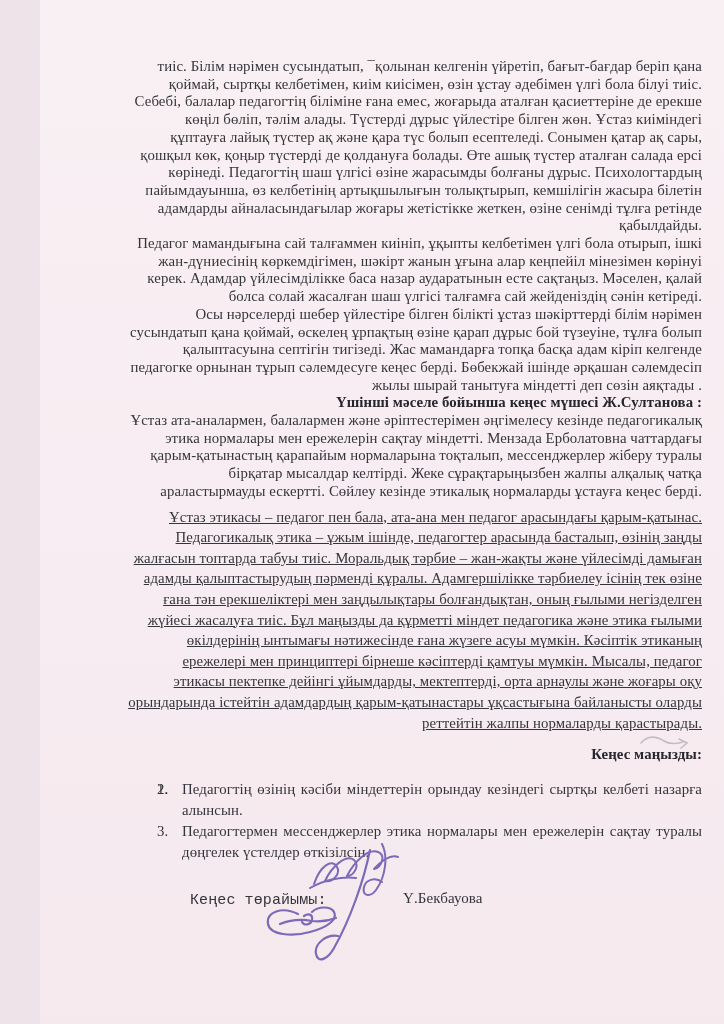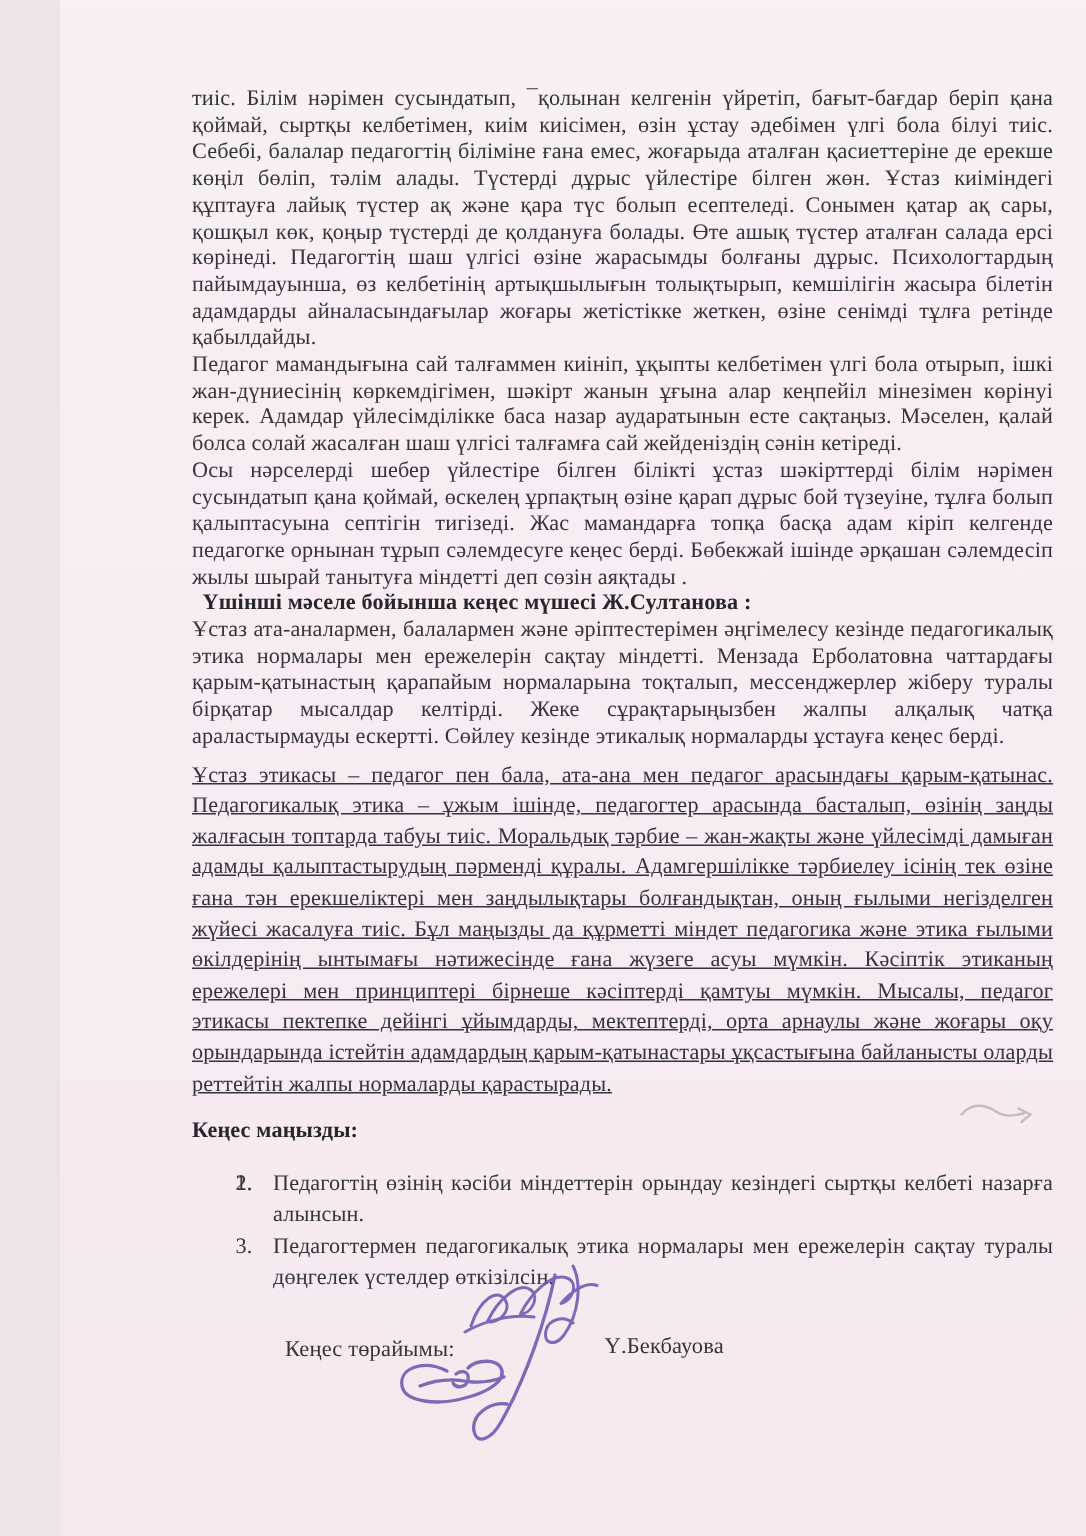--- a/index.html
+++ b/index.html
@@ -13,35 +13,35 @@
     background:linear-gradient(180deg,#f9f0f4 0%,#f7ecf1 55%,#f5e9ee 100%);
     color:#34353b;
     margin-left:40px;
   }
   .text-col{
     position:absolute;left:88px;top:58px;width:574px;
     font-size:14.8px;line-height:17.7px;
     text-align:justify;
     letter-spacing:.1px;
   }
-  .text-col p{margin:0;}
+  .text-col p{margin:0;text-align:right;}
   .bold{font-weight:bold;color:#26262c;}
   .section-heading{padding-left:7px;text-align:left;}
   .para-wide{line-height:20.6px;margin-top:6px !important;text-decoration:underline;}
   .decision-heading{margin-top:13px !important;margin-left:27px;text-align:left;}
   .decision-list{
     list-style:none;margin:15px 0 0 0;padding:0 0 0 29px;
     line-height:21.2px;
   }
   .decision-list li{position:relative;padding-left:25px;margin:0;}
   .decision-list .num{position:absolute;left:0;top:0;}
   .sig-block{margin-top:17px;font-size:15px;line-height:1;}
   .sig-row{position:relative;height:39px;}
   .sig-role{position:absolute;top:12px;}
-  .sig-row.row-1 .sig-role{left:62px;}
+  .sig-row.row-1 .sig-role{left:62px;font-family:Liberation Mono, monospace;}
   .sig-row.row-2 .sig-role{left:85px;top:14px;}
   .sig-name{position:absolute;top:10px;}
   .sig-row.row-1 .sig-name{left:275px;}
   .sig-row.row-2 .sig-name{left:282px;top:12px;}
   .overlay{position:absolute;pointer-events:none;}
   svg{display:block;}
 </style>
 </head>
 <body>
 
@@ -60,21 +60,21 @@
     <ol class="decision-list">
       <li>
         <span class="num">1.</span>
       </li>
       <li>
         <span class="num">2.</span>
         <span>Педагогтің өзінің кәсіби міндеттерін орындау кезіндегі сыртқы келбеті назарға алынсын.</span>
       </li>
       <li>
         <span class="num">3.</span>
-        <span>Педагогтермен педагогикалық этика нормалары мен ережелерін сақтау туралы дөңгелек үстелдер өткізілсін.</span>
+        <span>Педагогтермен мессенджерлер этика нормалары мен ережелерін сақтау туралы дөңгелек үстелдер өткізілсін.</span>
       </li>
     </ol>
 
     <div class="sig-block">
       <div class="sig-row row-1">
         <span class="sig-role">Кеңес төрайымы:</span>
         <span class="sig-name">Ү.Бекбауова</span>
       </div>
     </div>
   </div>

